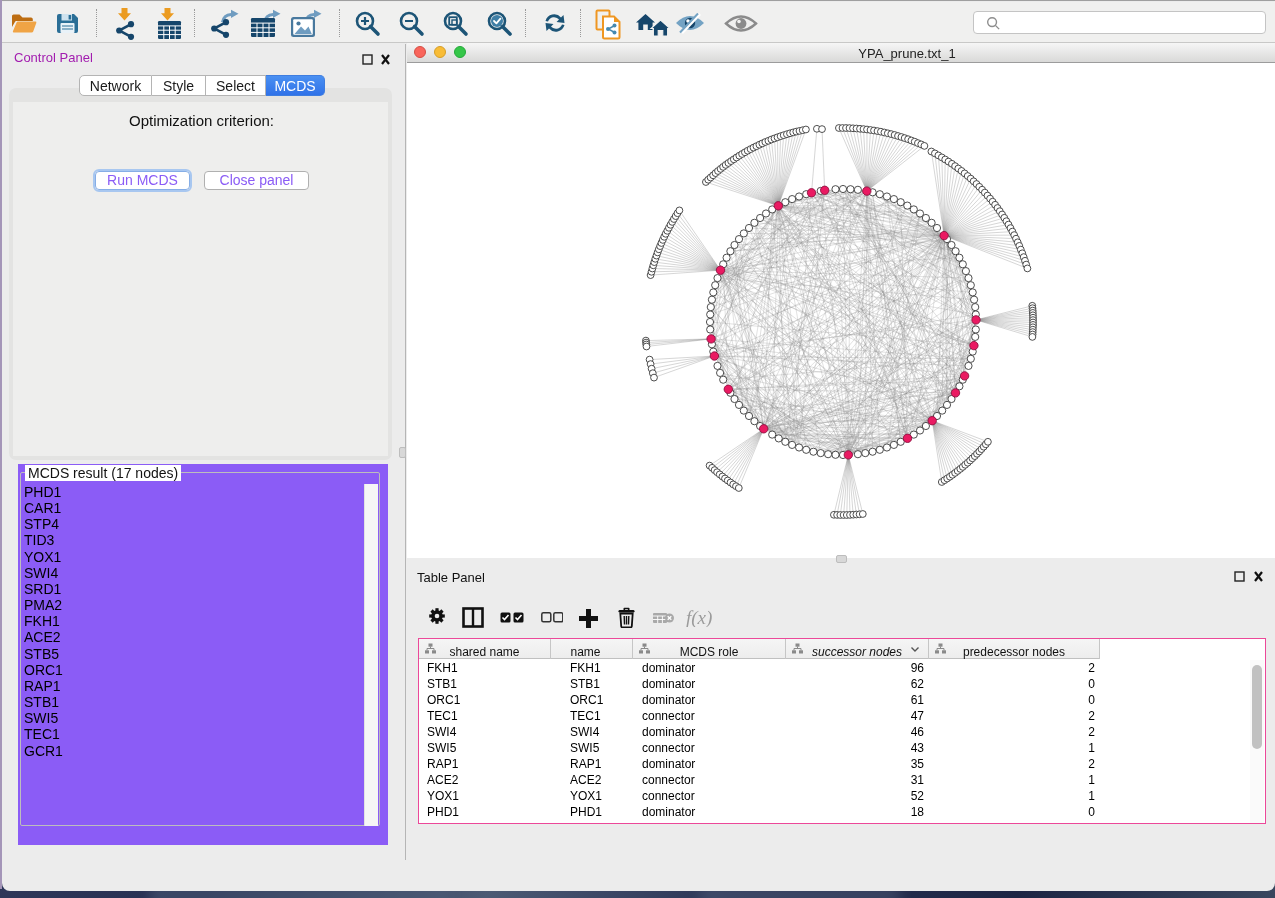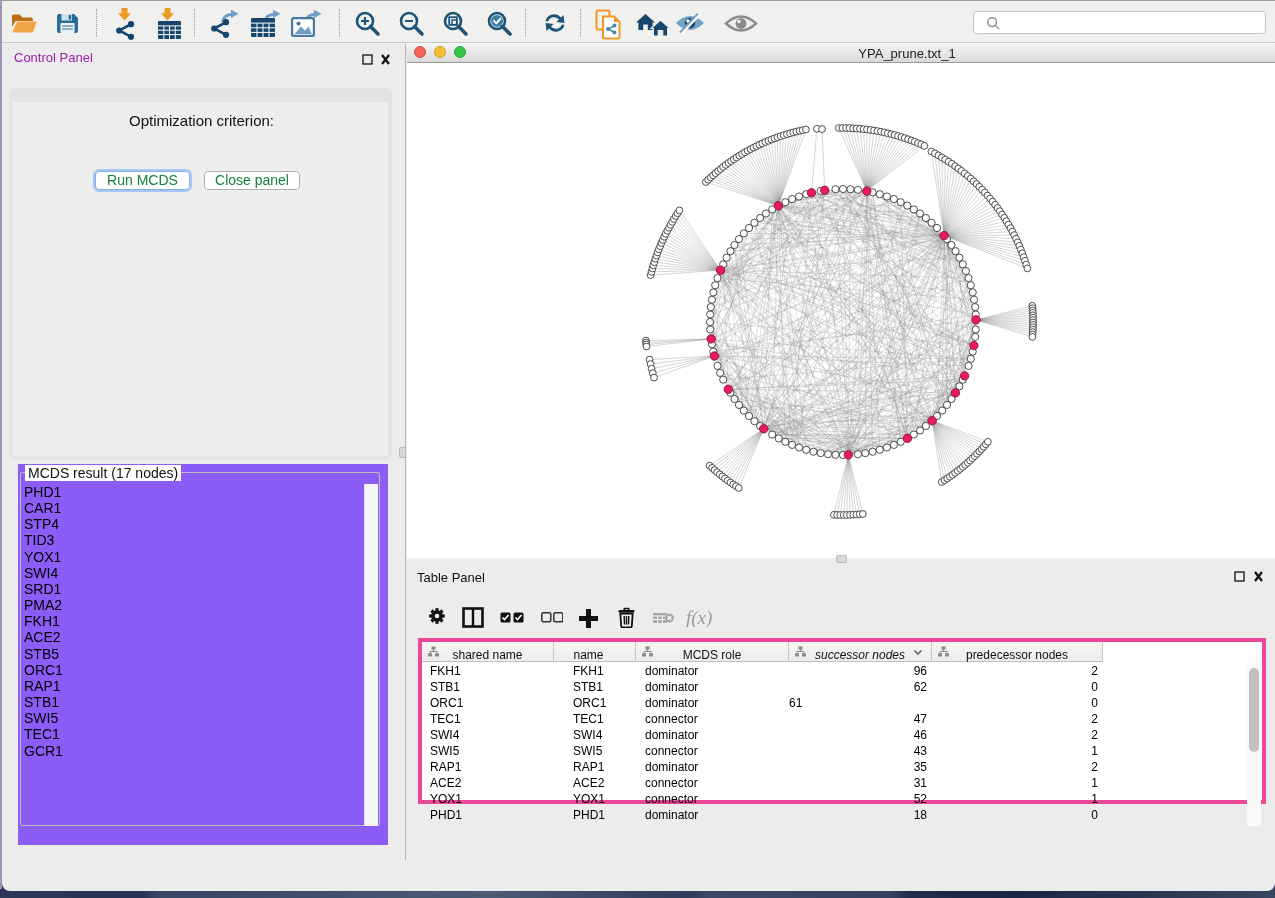--- a/index.html
+++ b/index.html
@@ -33,23 +33,23 @@
   #cp-box { position:absolute; left:7px; top:44px; width:383px; height:372px; background:#e3e3e2;
             border-radius:7px; }
   #cp-inner { position:absolute; left:4px; top:14px; width:375px; height:354px; background:#eeeeed; }
   #opt-label { position:absolute; left:0; top:68px; width:399px; text-align:center; font-size:15px; color:#111; }
   #dropdown { position:absolute; left:43px; top:95px; width:312px; height:20px; background:#fff;
               border:1px solid #b5b5b5; border-radius:5px; }
   #dropdown .txt { position:absolute; left:10px; top:1px; font-size:14.5px; color:#111; }
   #dropdown .step { position:absolute; right:-1px; top:-1px; width:17px; height:20px;
                     background:linear-gradient(#4a90f2,#2e72e8); border-radius:0 5px 5px 0; }
   .btn { position:absolute; height:19px; background:#fff; border:1px solid #b0b0b0; border-radius:4px;
-         font-size:14px; color:#15803d; text-align:center; line-height:17px; }
+         font-size:14px; color:#8b5cf6; text-align:center; line-height:17px; }
   #run-btn { left:93px; top:127px; width:95px; outline:2px solid #a8c7f0; outline-offset:0px; border-color:#86aee6;}
-  #close-btn { left:202px; top:127px; width:96px; }
+  #close-btn { left:202px; top:127px; width:105px; }
   
   #mcds-white { position:absolute; left:16px; top:420px; width:370px; height:381px; background:#8b5cf6; }
   #mcds-groove { position:absolute; left:2px; top:8px; width:360px; height:354px;
                  border:1px solid #bdbdbd; border-radius:2px; }
   #mcds-label { position:absolute; left:4px; top:-8px; background:#fff; padding:0 3px; font-size:14px; color:#111; }
   #mcds-list { position:absolute; left:3px; top:11px; font-size:14px; color:#000; line-height:16.15px; }
   #mcds-scroll { position:absolute; right:1px; top:11px; width:14px; height:342px; background:#f6f6f6;
                  border-left:1px solid #e2e2e2; }
   
   #vsplit { left:403px; top:43px; width:1px; height:816px; background:#b5b5b5; }
@@ -63,22 +63,22 @@
   #nettitle .t { position:absolute; left:440px; width:120px; text-align:center; top:3px; font-size:13px; color:#222; }
   #netcanvas { position:absolute; left:0; top:21px; width:868px; height:495px; background:#fff; }
   
   #hsplit { left:405px; top:559px; width:868px; height:5px; background:#ececec; }
   #hgrip { position:absolute; left:429px; top:-5px; width:11px; height:8px; background:#d8d8d8;
            border:1px solid #bdbdbd; border-radius:2px; }
   
   #tpanel { left:405px; top:564px; width:868px; height:295px; background:#ececec; }
   #tp-title { position:absolute; left:10px; top:5px; font-size:13px; color:#111; }
   #tp-toolbar { position:absolute; left:0; top:0; width:868px; height:73px; }
-  #tframe { position:absolute; left:11px; top:73px; width:848px; height:166px; background:#fff;
-            border:4px solid #ec4899; }
+  #tframe { position:absolute; left:11px; top:73px; width:848px; height:186px; background:#fff;
+            border:1px solid #ec4899; }
   #thead { position:absolute; left:0; top:0; width:681px; height:20px; background:linear-gradient(#f5f5f5,#ededed);
            border-bottom:1px solid #c0c0c0; }
   .hcell { position:absolute; top:0; height:20px; border-right:1px solid #c6c6c6; }
   .hcell .lbl { position:absolute; top:6px; width:100%; text-align:center; font-size:12px; color:#111; }
   .hicon { position:absolute; top:4px; }
   .trow { position:absolute; left:0; width:681px; height:16px; font-size:12px; color:#000; }
   .trow span { position:absolute; top:1px; }
   #tscroll { position:absolute; right:1px; top:21px; width:14px; height:163px; background:#fafafa; }
   #tthumb { position:absolute; left:2px; top:5px; width:10px; height:84px; background:#c1c1c1; border-radius:5px; }
   
@@ -251,20 +251,26 @@
 
   <div id="cpanel" class="abs">
     <div id="cp-title">Control Panel</div>
     <svg class="winbtns" style="left:360px;" width="30" height="12" viewBox="0 0 30 12">
       <rect x="1" y="1" width="9" height="9" fill="none" stroke="#222" stroke-width="1.4"></rect>
       <path d="M20 1 L27 10 M27 1 L20 10" stroke="#111" stroke-width="2.2"></path>
     </svg>
     <div id="cp-box">
         <div id="cp-inner"></div>
       </div>
+    <div id="cp-tabs">
+      <div class="seg first" style="width:73px;">Network</div>
+      <div class="seg" style="width:54px;">Style</div>
+      <div class="seg" style="width:60px;">Select</div>
+      <div class="seg last sel" style="width:59px;">MCDS</div>
+    </div>
     <div id="opt-label">Optimization criterion:</div>
     <div id="run-btn" class="btn">Run MCDS</div>
     <div id="close-btn" class="btn">Close panel</div>
     <div id="mcds-white">
       <div id="mcds-groove">
         <div id="mcds-label">MCDS result (17 nodes)</div>
         <div id="mcds-list">PHD1<br>CAR1<br>STP4<br>TID3<br>YOX1<br>SWI4<br>SRD1<br>PMA2<br>FKH1<br>ACE2<br>STB5<br>ORC1<br>RAP1<br>STB1<br>SWI5<br>TEC1<br>GCR1</div>
         <div id="mcds-scroll"></div>
       </div>
     </div>
@@ -1405,21 +1411,21 @@
 <span style="left:8px;">STB1</span>
           <span style="left:151px;">STB1</span>
           <span style="left:223px;">dominator</span>
 <span style="left:367px;width:138px;text-align:right;">62</span>
           <span style="left:510px;width:166px;text-align:right;">0</span>
         </div>
         <div class="trow" style="top:53px;">
 <span style="left:8px;">ORC1</span>
           <span style="left:151px;">ORC1</span>
           <span style="left:223px;">dominator</span>
-<span style="left:367px;width:138px;">61</span>
+<span style="left:367px;width:138px;text-align:right;">61</span>
           <span style="left:510px;width:166px;text-align:right;">0</span>
         </div>
         <div class="trow" style="top:69px;">
 <span style="left:8px;">TEC1</span>
           <span style="left:151px;">TEC1</span>
           <span style="left:223px;">connector</span>
 <span style="left:367px;width:138px;text-align:right;">47</span>
           <span style="left:510px;width:166px;text-align:right;">2</span>
         </div>
         <div class="trow" style="top:85px;">

